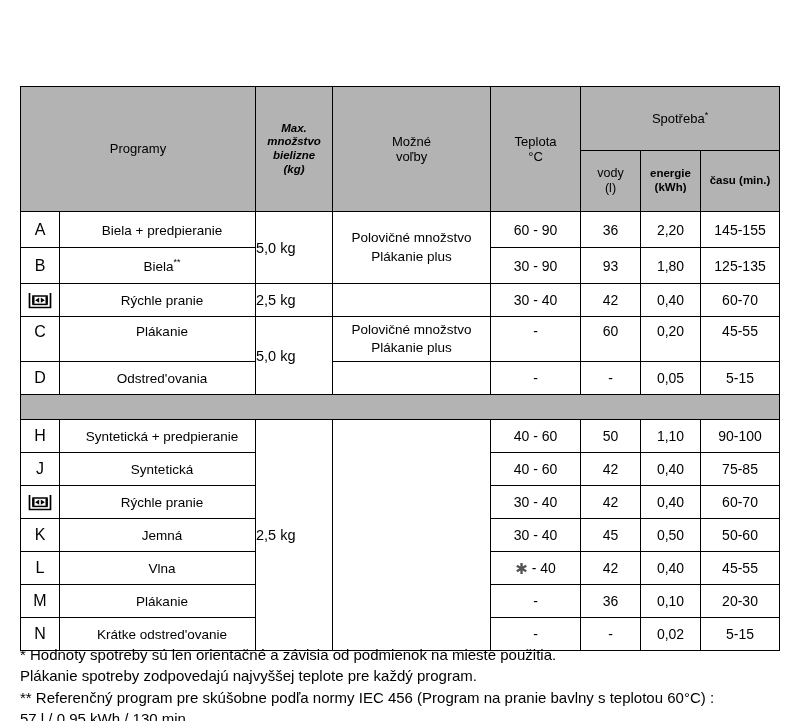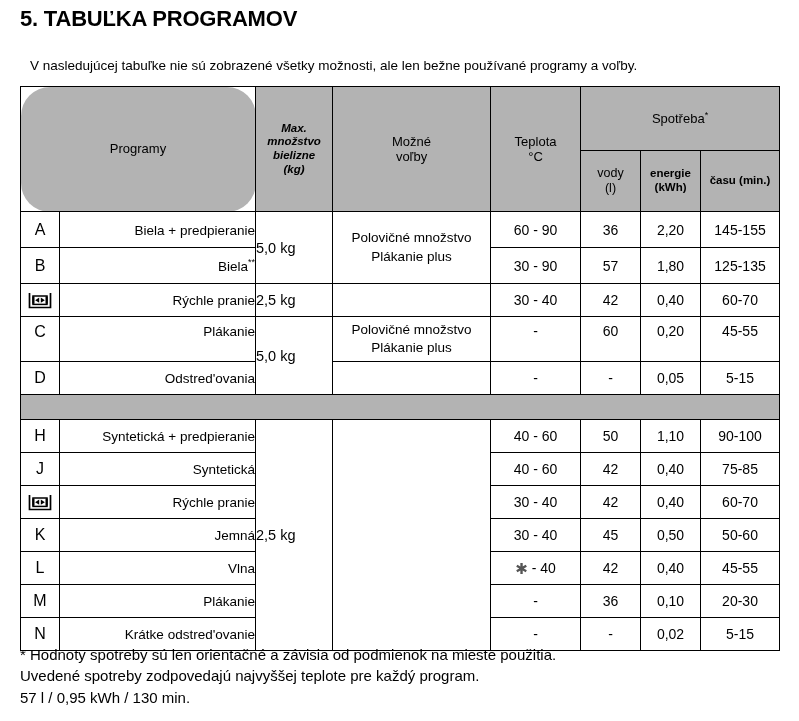--- a/index.html
+++ b/index.html
@@ -73,21 +73,21 @@
     border-top: 1px solid #000;
     border-bottom: 1px solid #000;
   }
 
   .letter {
     text-align: center;
     font-size: 16px;
     width: 39px;
   }
   .pname {
-    text-align: right;
+    text-align: center;
     padding-left: 9px !important;
     font-size: 13.5px;
     white-space: nowrap;
   }
   .ctr { text-align: center; font-size: 14px; }
   .opts { text-align: center; font-size: 13.5px; line-height: 1.35; margin-left: 40px; }
   .kg  { text-align: left; font-size: 14.5px; }
 
   .r-tall { height: 36px; }
   .r-std  { height: 33px; padding-left: 45px; }
@@ -119,39 +119,37 @@
     line-height: 1.42;
     white-space: nowrap;
   }
   .notes div { white-space: nowrap; }
 </style>
 </head>
 <body>
 
 <div class="page">
 
-  <div class="page-title">5. TABUĽKA PROGRAMOV</div>
-
-  <div class="intro">V nasledujúcej tabuľke nie sú zobrazené všetky možnosti, ale len bežne používané programy a voľby.</div>
+
 
   <table class="prog">
     <colgroup>
       <col style="width:39px">
       <col style="width:196px">
       <col style="width:77px">
       <col style="width:158px">
       <col style="width:90px">
       <col style="width:60px">
       <col style="width:60px">
       <col style="width:79px">
     </colgroup>
 
     <thead>
       <tr>
-        <th class="hdr" colspan="2" rowspan="2" style="height:55px;border-radius:29px;">Programy</th>
+        <th class="hdr" colspan="2" rowspan="2" style="height:55px;">Programy</th>
         <th class="hdr bold" rowspan="2">
           <div>Max.</div>
           <div>množstvo</div>
           <div>bielizne</div>
           <div>(kg)</div>
         </th>
         <th class="hdr" rowspan="2">
           <div>Možné</div>
           <div>voľby</div>
         </th>
@@ -193,21 +191,21 @@
         <td class="ctr">2,20</td>
         <td class="ctr">145-155</td>
       </tr>
 
       <tr class="r-tall">
         <td class="letter">B</td>
         <td class="pname">
           <span>Biela</span><sup class="mark">**</sup>
         </td>
         <td class="ctr">30 - 90</td>
-        <td class="ctr">57</td>
+        <td class="ctr">93</td>
         <td class="ctr">1,80</td>
         <td class="ctr">125-135</td>
       </tr>
 
       <tr class="r-std">
         <td class="letter">
           <span class="qw-icon">
             <svg viewBox="0 0 26 17" width="26" height="17" aria-hidden="true">
               <path d="M2.5 1 L2.5 15.5 L23.5 15.5 L23.5 1" fill="none" stroke="#000" stroke-width="1.7"></path>
               <rect x="6" y="4" width="14" height="8.4" fill="none" stroke="#000" stroke-width="1.5"></rect>
@@ -332,17 +330,18 @@
         <td class="ctr">-</td>
         <td class="ctr">-</td>
         <td class="ctr">0,02</td>
         <td class="ctr">5-15</td>
       </tr>
     </tbody>
   </table>
 
   <div class="notes">
     <div>* Hodnoty spotreby sú len orientačné a závisia od podmienok na mieste použitia.</div>
-    <div>Uvedené spotreby zodpovedajú najvyššej teplote pre každý program.</div>
+    <div>Plákanie spotreby zodpovedajú najvyššej teplote pre každý program.</div>
+    <div>** Referenčný program pre skúšobne podľa normy IEC 456 (Program na pranie bavlny s teplotou 60°C) :</div>
     <div>57 l / 0,95 kWh / 130 min.</div>
   </div>
 
 </div>
 
 </body></html>

